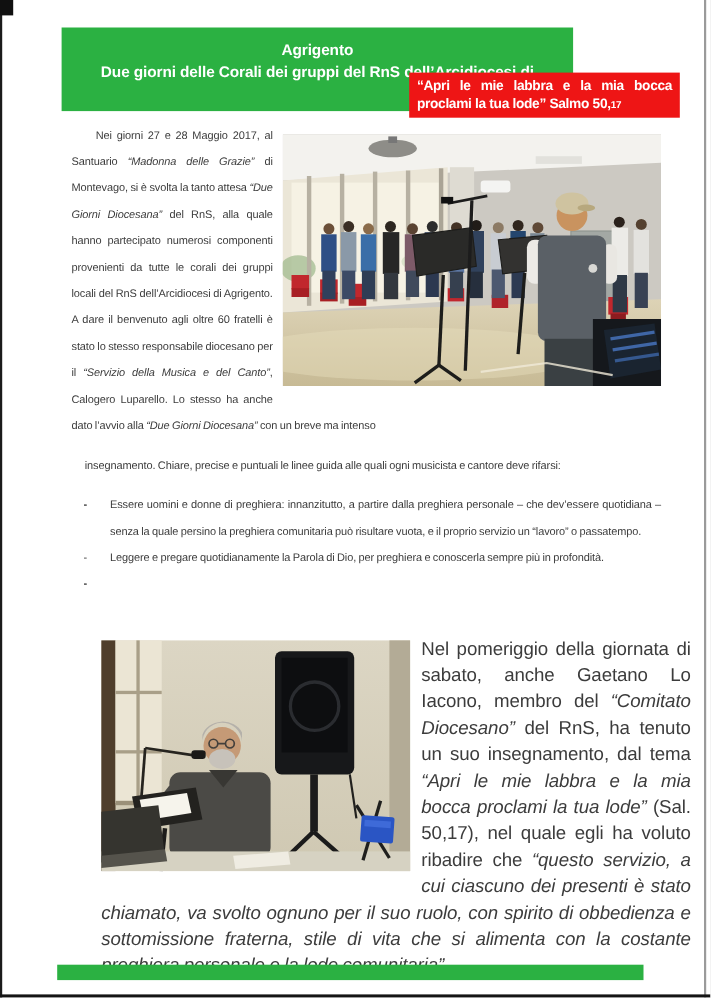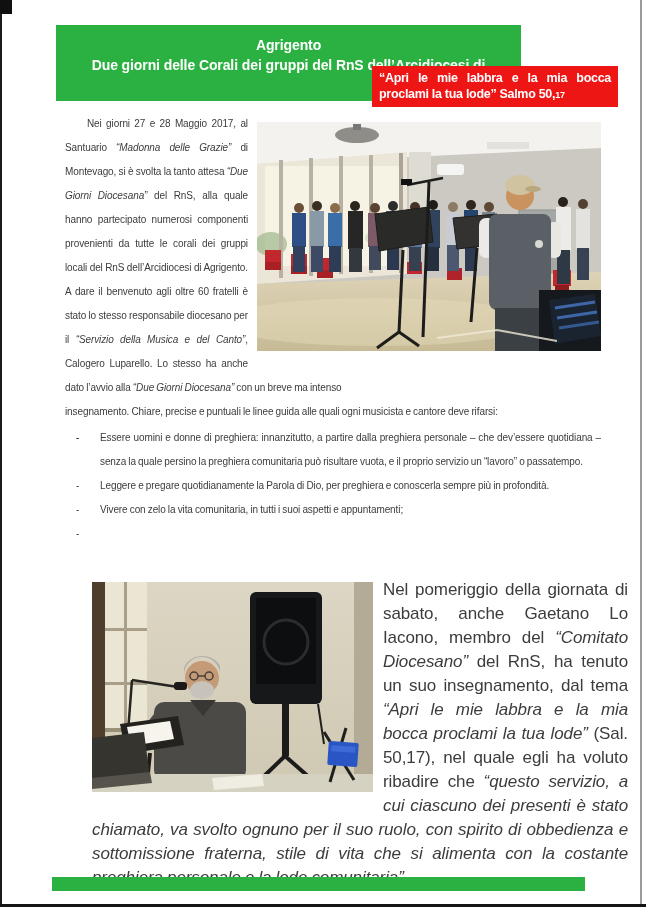--- a/index.html
+++ b/index.html
@@ -20,21 +20,21 @@
         color:#fff;font-weight:bold;font-size:12.5px;line-height:16px;letter-spacing:-0.3px;
         padding:4px 7px;box-sizing:border-box;text-align:justify;z-index:3;}
   .red-box .sub{font-size:9px;}
 
   
   .content1{position:absolute;left:65px;top:112px;width:536px;font-size:10px;line-height:24px;
         letter-spacing:-0.1px;word-spacing:-0.5px;text-align:justify;}
   .content2{position:absolute;left:65px;top:578px;width:536px;font-size:17px;line-height:24px;
         letter-spacing:-0.1px;word-spacing:-0.5px;text-align:justify;padding-left:27px;}
   .p1{text-indent:22px;margin:0;}
-  .p2{margin:0;}
+  .p2{margin:12px;}
   .it{font-style:italic;}
   .photo1{float:right;width:344px;height:229px;margin:10px 0 8px 9px;}
   .photo2{float:left;width:281px;height:210px;margin:4px 10px 6px 0;}
   .photo1 svg,.photo2 svg{display:block;width:100%;height:100%;}
 
   .list{margin-top:2px;}
   .item{position:relative;padding-left:35px;text-align:justify;}
   .dash{position:absolute;left:11px;top:0;}
 
   
@@ -173,21 +173,21 @@
           </g>
           <polyline points="180,216 240,208 300,219" fill="none" stroke="#f0ead8" stroke-width="2" opacity="0.8"></polyline>
         </svg>
       </div><span>Nei giorni 27 e 28 Maggio 2017, al Santuario </span><span class="it">“Madonna delle Grazie”</span><span> di Montevago, si è svolta la tanto attesa </span><span class="it">“Due Giorni Diocesana”</span><span> del RnS, alla quale hanno partecipato numerosi componenti provenienti da tutte le corali dei gruppi locali del RnS dell’Arcidiocesi di Agrigento. A dare il benvenuto agli oltre 60 fratelli è stato lo stesso responsabile diocesano per il </span><span class="it">“Servizio della Musica e del Canto”</span><span>, Calogero Luparello. Lo stesso ha anche dato l’avvio alla </span><span class="it">“Due Giorni Diocesana”</span><span> con un breve ma intenso</span>
     </div>
     <div class="p2">insegnamento. Chiare, precise e puntuali le linee guida alle quali ogni musicista e cantore deve rifarsi:</div>
     <div class="list">
       <div class="item"><span class="dash">-</span></div>
       <div class="item"><span class="dash">-</span><span>Essere uomini e donne di preghiera: innanzitutto, a partire dalla preghiera personale – che dev’essere quotidiana – senza la quale persino la preghiera comunitaria può risultare vuota, e il proprio servizio un “lavoro” o passatempo.</span></div>
       <div class="item"><span class="dash">-</span><span>Leggere e pregare quotidianamente la Parola di Dio, per preghiera e conoscerla sempre più in profondità.</span></div>
-      <div class="item"><span class="dash">-</span><span>Vivere con zelo la vita comunitaria, in tutti i suoi aspetti e appuntamenti;</span></div>
+      <div class="item"><span class="dash">-</span></div>
       <div class="item"><span class="dash">-</span></div>
     </div>
   </div>
 
   <div class="content2">
     <div class="photo2">
       <svg viewBox="0 0 281 210" preserveAspectRatio="none">
         <defs>
           <linearGradient id="wall2" x1="0" y1="0" x2="0" y2="1">
             <stop offset="0" stop-color="#dcd6c4"></stop>

